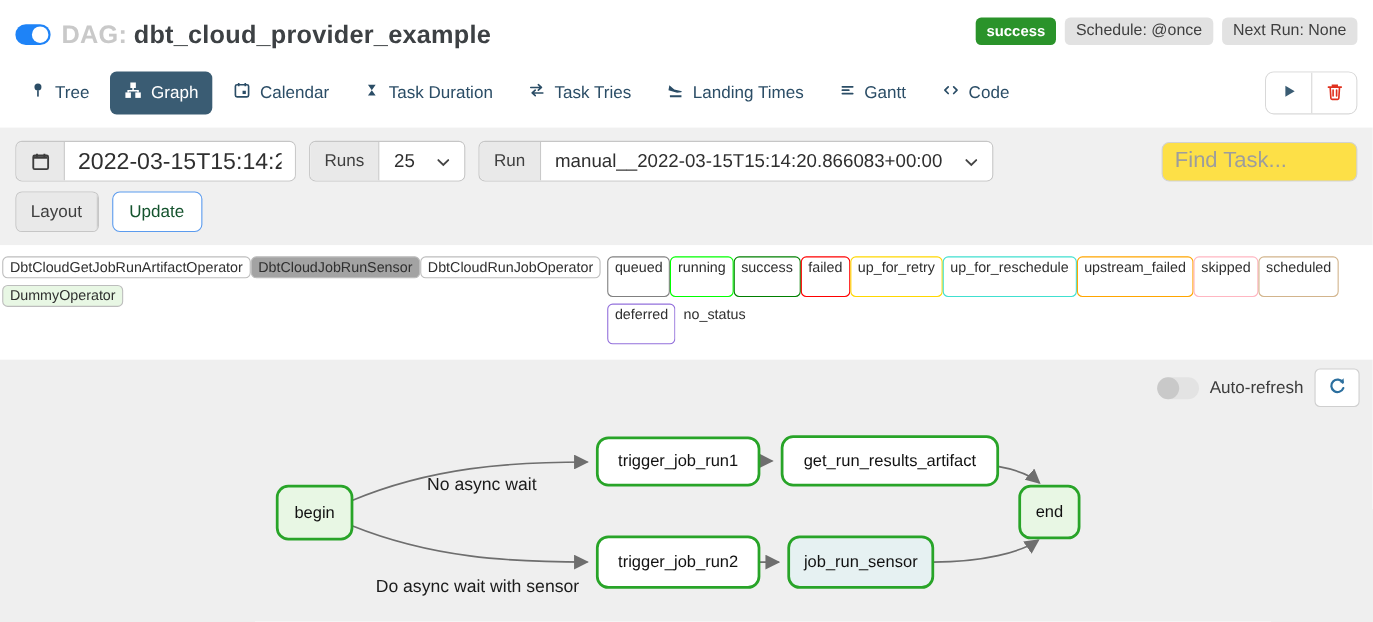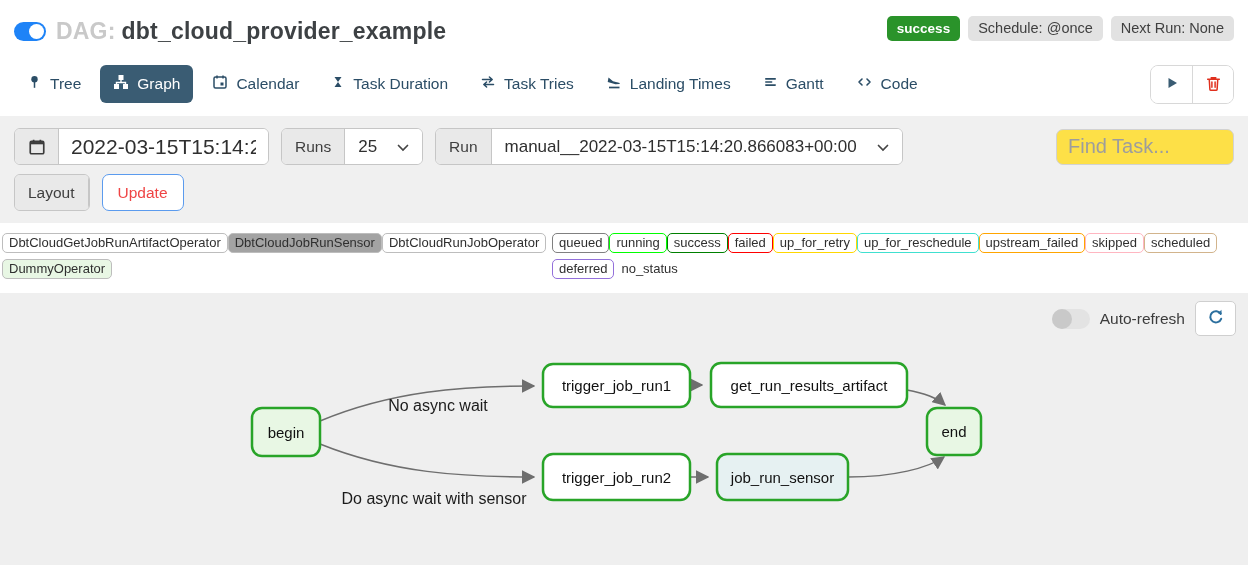--- a/index.html
+++ b/index.html
@@ -37,31 +37,31 @@
     background: #fff; overflow: hidden; height: 37px; }
   .ctl-label { background: #e9e9e9; display: flex; align-items: center; padding: 0 13px;
     color: #3f3f3f; font-size: 15.5px; border-right: 1px solid #c6c6c6; white-space: nowrap; }
   .ctl-seg-icon { background: #e9e9e9; display: flex; align-items: center; justify-content: center; width: 44px; border-right: 1px solid #c6c6c6; }
   .ctl-value { display: flex; align-items: center; padding: 0 13px; gap: 20px; font-size: 17px; color: #2f2f2f;
     cursor: pointer; white-space: nowrap; background: #fff; border: none; font-family: inherit; }
   .date-input { border: none; outline: none; font-size: 21px; color: #2f2f2f; width: 209px; padding: 0 12px; font-family: Liberation Sans, sans-serif; }
   .find-task { margin-left: auto; height: 36px; width: 178px; border: 1px solid #d2d2d2; border-radius: 7px;
     padding: 0 11px; font-size: 20px; color: #333; font-family: Liberation Sans, sans-serif; outline: none; background: #fde047; }
   .find-task::placeholder { color: #9d9d9d; }
-  .update-btn { height: 37px; padding: 0 15px; background: #fff; color: #ef4444; border: 1px solid #5b9bee;
+  .update-btn { height: 37px; padding: 0 15px; background: #fff; color: #14532d; border: 1px solid #5b9bee;
     border-radius: 7px; font-size: 15.5px; font-family: inherit; cursor: pointer; }
 
   
   .legend { background: #fff; display: flex; align-items: flex-start; gap: 12px; padding: 10px 2px 10px 2px; }
   .leg-col { display: flex; flex-direction: column; gap: 6px; }
   .op-col { width: 538px; flex: none; }
   .lrow { display: flex; gap: 0; align-items: center; }
   .lbadge { border: 1.5px solid #bdbdbd; border-radius: 5px; padding: 1px 6px 2px 6px; font-size: 13px;
     color: #2f2f2f; background: #fff; white-space: nowrap; cursor: default; }
-  .sbadge { border: 1.5px solid #888; border-radius: 5px; padding: 1px 6px 2px 6px; font-size: 13px;
+  .sbadge { border: 1.5px solid #888; border-radius: 5px; padding: 1px 6px 19px 6px; font-size: 13px;
     color: #2f2f2f; background: #fff; white-space: nowrap; cursor: default; }
 
   
   .graph-panel { background: #efefef; position: relative; height: 310px; margin-top: 4px; }
   .graph-toolbar { position: absolute; top: 8px; right: 12px; display: flex; align-items: center; gap: 10px; z-index: 2; }
   .ar-toggle { width: 38px; height: 20px; border-radius: 10px; background: #e3e3e3; position: relative; cursor: pointer; }
   .ar-toggle .knob { position: absolute; left: 0; top: 0; width: 20px; height: 20px; border-radius: 50%; background: #c9c9c9; }
   .ar-label { font-size: 15.5px; color: #3c3c3c; }
   .refresh-btn { width: 41px; height: 35px; background: #fff; border: 1px solid #cfcfcf; border-radius: 5px;
     display: flex; align-items: center; justify-content: center; cursor: pointer; }

